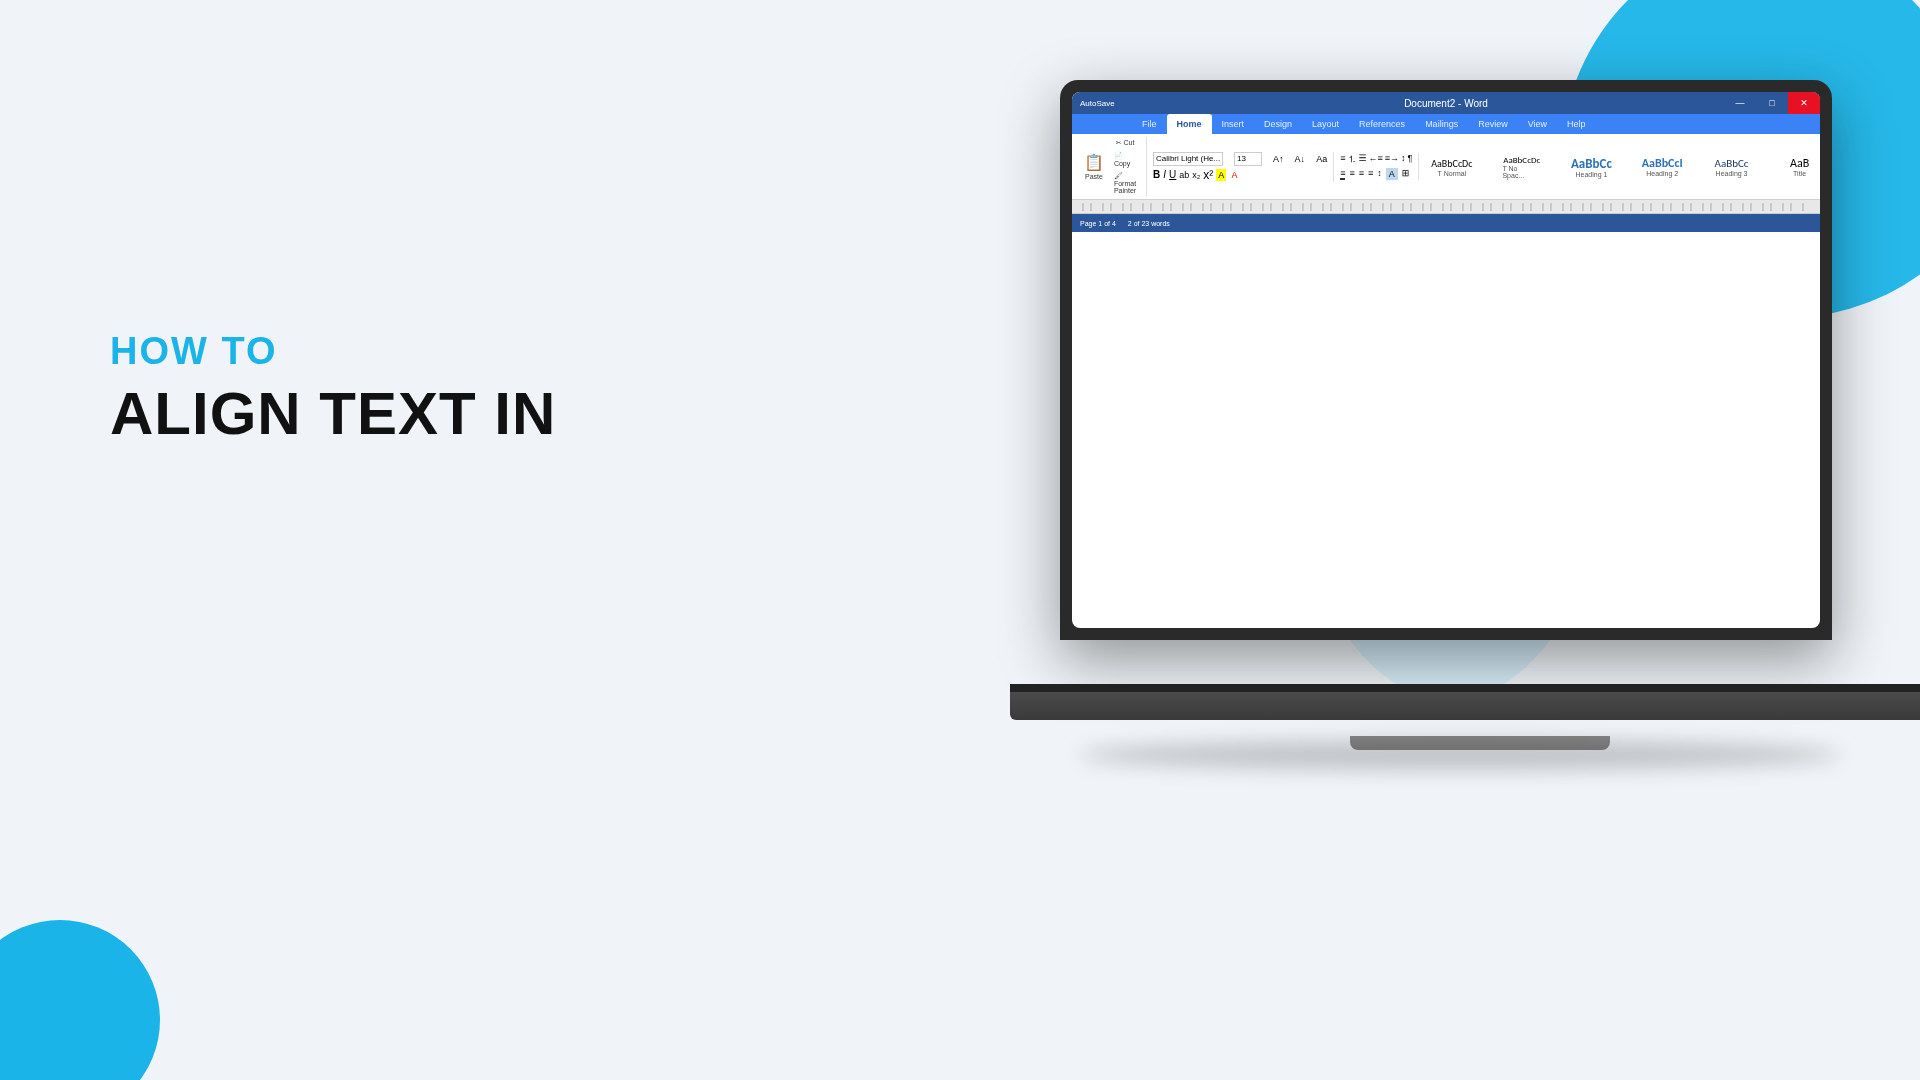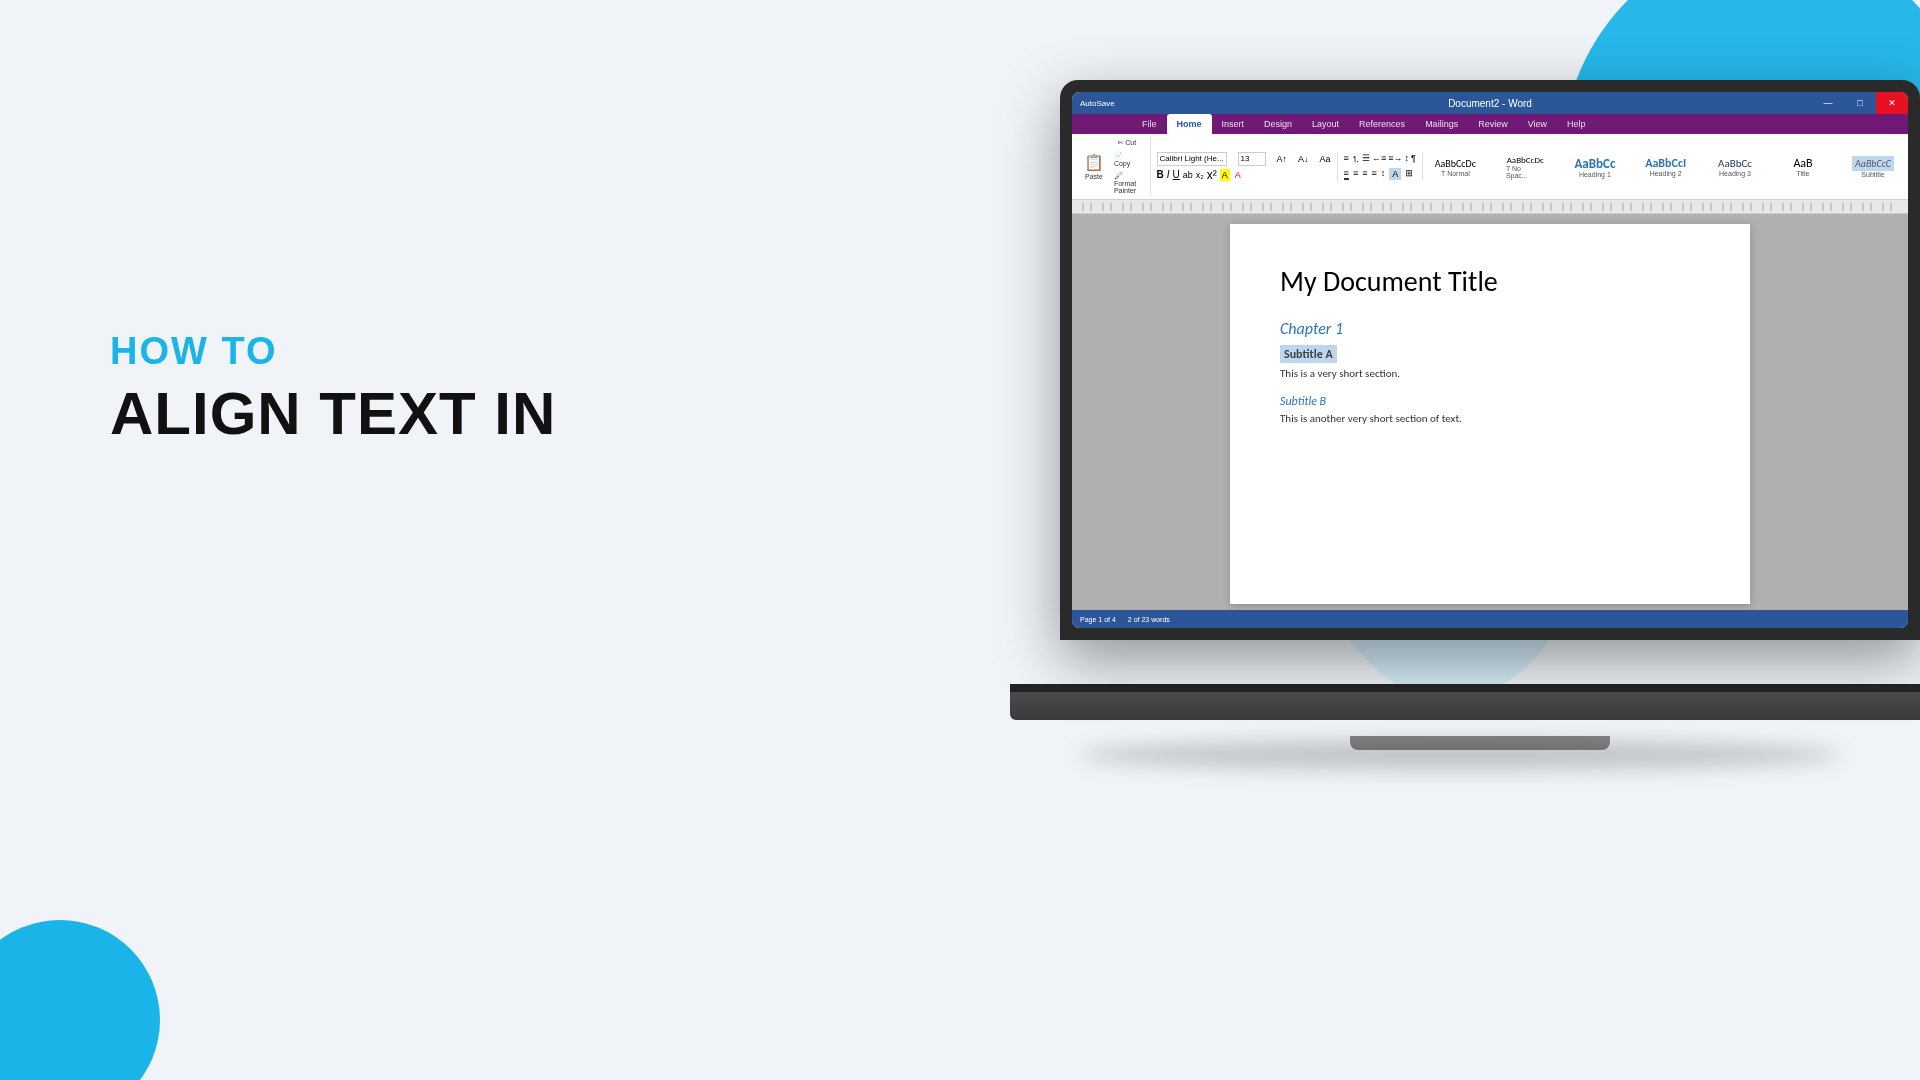--- a/index.html
+++ b/index.html
@@ -80,21 +80,21 @@
       width: 1000px;
       height: 700px;
       z-index: 5;
     }
 
     
     .laptop-bezel {
       position: absolute;
       top: 0;
       left: 80px;
-      width: 860px;
+      width: 772px;
       height: 560px;
       background: #2a2a2a;
       border-radius: 18px 18px 0 0;
       padding: 12px;
       box-shadow: 0 20px 60px rgba(0,0,0,0.4);
     }
 
     .laptop-screen {
       width: 100%;
       height: 100%;
@@ -151,21 +151,21 @@
       gap: 3px;
     }
 
     .autosave-text {
       color: #fff;
       font-size: 8px;
     }
 
     
     .word-ribbon-tabs {
-      background: #701a75;
+      background: #3b82f6;
       height: 20px;
       display: flex;
       align-items: flex-end;
       padding-left: 60px;
       flex-shrink: 0;
     }
 
     .ribbon-tab {
       padding: 2px 10px;
       font-size: 9px;
@@ -543,32 +543,20 @@
             <span class="style-preview">AaBbCcC</span>
             <span class="style-label">Subtitle</span>
           </div>
         </div>
       </div>
 
       <div class="word-ruler">
         <div class="ruler-bar"></div>
       </div>
 
-      <div class="word-document-area">
-        <div class="word-page">
-          <div class="doc-title">My Document Title</div>
-          <div class="doc-heading1">Chapter 1</div>
-          <div>
-            <div class="doc-subtitle-a">Subtitle A</div>
-          </div>
-          <div class="doc-body">This is a very short section.</div>
-          <div class="doc-subtitle-b">Subtitle B</div>
-          <div class="doc-body">This is another very short section of text.</div>
-        </div>
-      </div>
 
       <div class="word-statusbar">
         <span class="statusbar-text">Page 1 of 4</span>
         <span class="statusbar-text">2 of 23 words</span>
       </div>
 
     </div>
   </div>
 
   <div class="laptop-hinge"></div>

